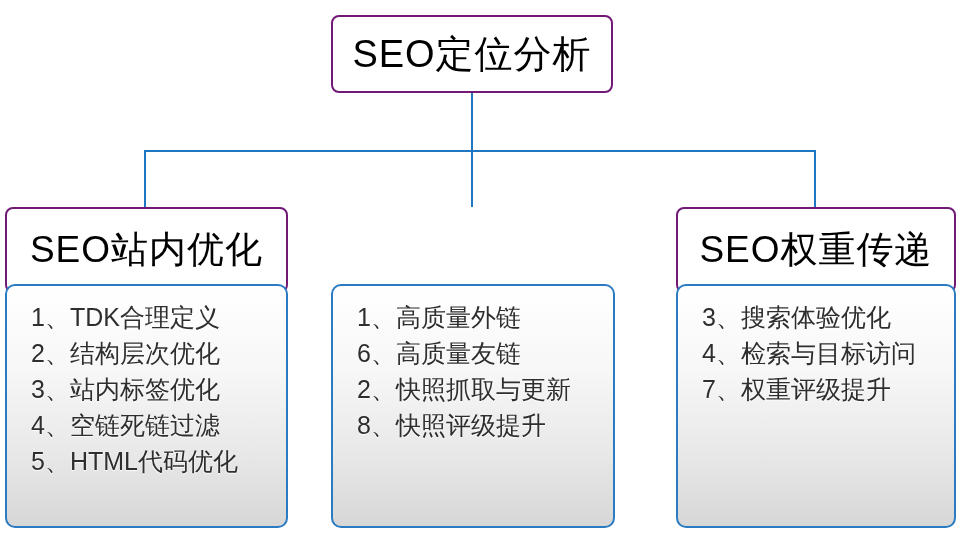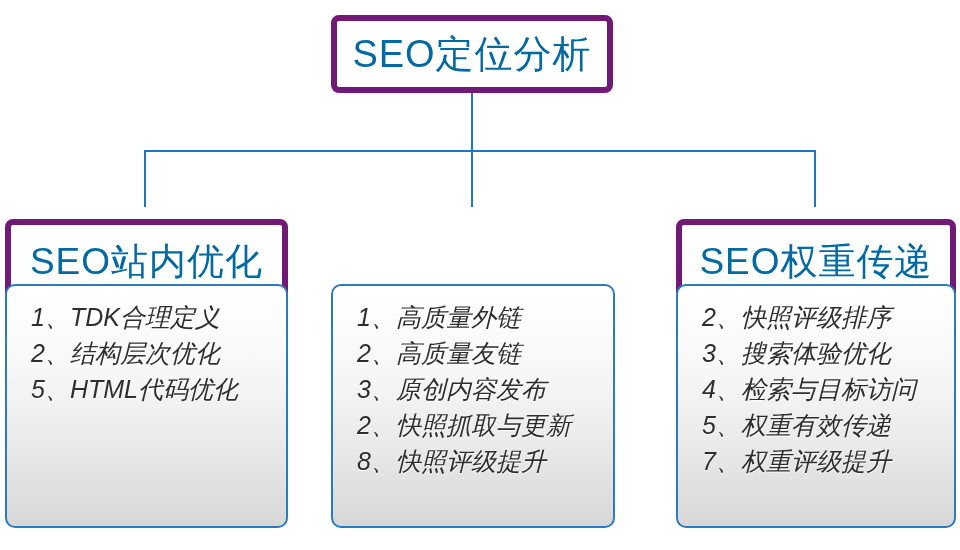--- a/index.html
+++ b/index.html
@@ -12,38 +12,37 @@
     position: relative;
     width: 960px;
     height: 550px;
     background: #ffffff;
     overflow: hidden;
   }
   .node {
     position: absolute;
     box-sizing: border-box;
     background: #ffffff;
-    border: 6px solid #701a75;
+    border: 2px solid #701a75;
     border-radius: 8px;
     display: flex;
     align-items: center;
     justify-content: center;
-    color: #0369a1;
+    color: #000000;
     letter-spacing: 1px;
   }
   .node.root {
     left: 331px; top: 15px;
     width: 282px; height: 78px;
     font-size: 38px;
   }
   .node.branch {
     top: 207px;
     height: 86px;
     font-size: 37px;
-    margin-top: 12px;
   }
   .line {
     position: absolute;
     background: #1f76c2;
   }
   .panel {
     position: absolute;
     box-sizing: border-box;
     top: 284px;
     height: 244px;
@@ -51,21 +50,20 @@
     border-radius: 10px;
     background: linear-gradient(180deg, #ffffff 0%, #f7f7f7 35%, #e9e9e9 68%, #d7d7d7 100%);
     padding: 13px 6px 0 24px;
   }
   .list-item {
     font-size: 25px;
     line-height: 36px;
     color: #2e2e2e;
     white-space: nowrap;
     text-shadow: 0 1px 1px rgba(255,255,255,0.9), 0 0 2px rgba(255,255,255,0.7);
-    font-style: italic;
   }
   
   .col1 { left: 5px;   width: 283px; }
   .col2 { left: 331px; width: 284px; }
   .col3 { left: 676px; width: 280px; }
 </style>
 </head>
 <body>
 
 <div class="canvas">
@@ -79,35 +77,34 @@
   <div class="line" style="left:144px; top:150px; width:2px;   height:57px;"></div>
   <div class="line" style="left:471px; top:150px; width:2px;   height:57px;"></div>
   <div class="line" style="left:814px; top:150px; width:2px;   height:57px;"></div>
 
   <div class="node branch col1">
     <span>SEO站内优化</span>
   </div>
   <div class="panel col1">
     <div class="list-item">1、TDK合理定义</div>
     <div class="list-item">2、结构层次优化</div>
+    <div class="list-item">3、站内标签优化</div>
+    <div class="list-item">4、空链死链过滤</div>
     <div class="list-item">5、HTML代码优化</div>
   </div>
 
   <div class="panel col2">
     <div class="list-item">1、高质量外链</div>
-    <div class="list-item">2、高质量友链</div>
-    <div class="list-item">3、原创内容发布</div>
+    <div class="list-item">6、高质量友链</div>
     <div class="list-item">2、快照抓取与更新</div>
     <div class="list-item">8、快照评级提升</div>
   </div>
 
   <div class="node branch col3">
     <span>SEO权重传递</span>
   </div>
   <div class="panel col3">
-    <div class="list-item">2、快照评级排序</div>
     <div class="list-item">3、搜索体验优化</div>
     <div class="list-item">4、检索与目标访问</div>
-    <div class="list-item">5、权重有效传递</div>
     <div class="list-item">7、权重评级提升</div>
   </div>
 
 </div>
 
 </body></html>

